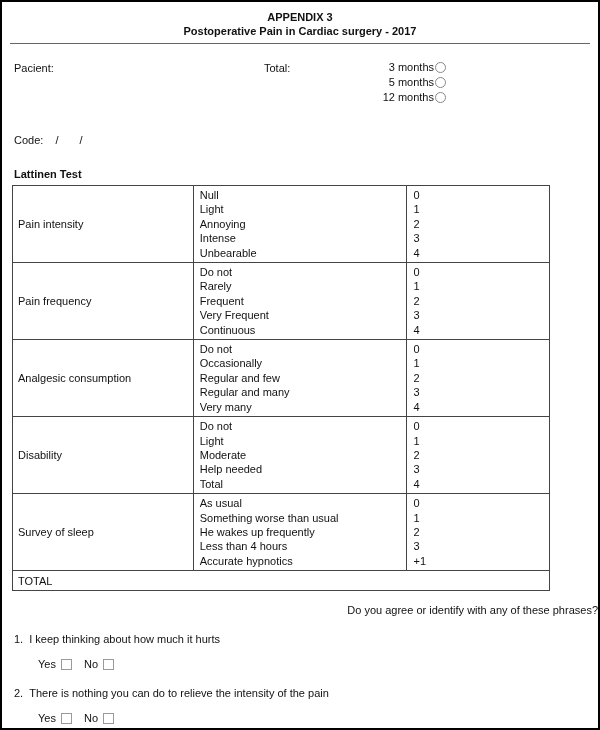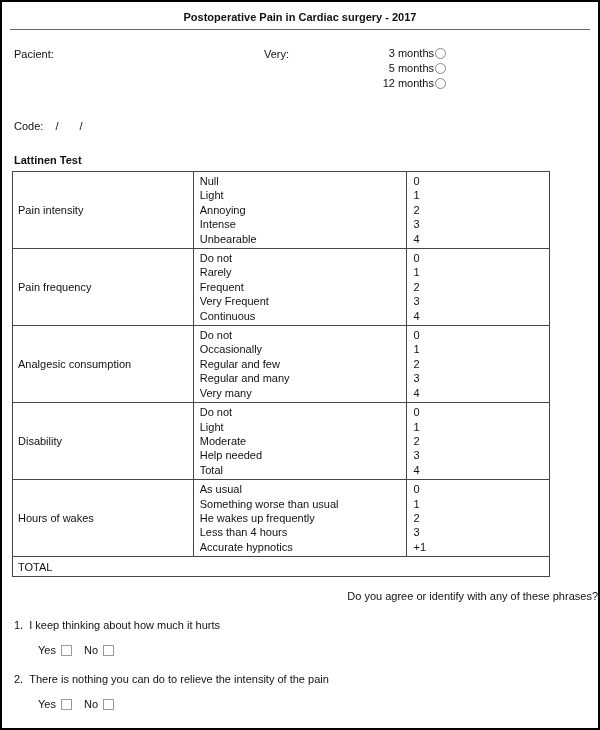--- a/index.html
+++ b/index.html
@@ -52,27 +52,28 @@
     display:inline-block; width:11px; height:11px; border:1px solid #9a9a9a;
     background:#fff; box-sizing:border-box;
   }
 </style>
 </head>
 <body>
 
 <div class="page">
 
   <div class="header">
+    <div class="l1">APPENDIX 3</div>
     <div class="l2">Postoperative Pain in Cardiac surgery - 2017</div>
   </div>
   <hr class="rule">
 
   <div class="id-row">
     <span class="patient">Pacient:</span>
-    <span class="code">Very:</span>
+    <span class="code">Total:</span>
     <div class="months">
       <div class="month-row">
         <span>3 months</span>
         <span class="radio"></span>
       </div>
       <div class="month-row">
         <span>5 months</span>
         <span class="radio"></span>
       </div>
       <div class="month-row">
@@ -154,21 +155,21 @@
         </td>
         <td class="scores">
           <div class="cellline">0</div>
           <div class="cellline">1</div>
           <div class="cellline">2</div>
           <div class="cellline">3</div>
           <div class="cellline">4</div>
         </td>
       </tr>
       <tr>
-        <td class="cat">Hours of wakes</td>
+        <td class="cat">Survey of sleep</td>
         <td class="opts">
           <div class="cellline">As usual</div>
           <div class="cellline">Something worse than usual</div>
           <div class="cellline">He wakes up frequently</div>
           <div class="cellline">Less than 4 hours</div>
           <div class="cellline">Accurate hypnotics</div>
         </td>
         <td class="scores">
           <div class="cellline">0</div>
           <div class="cellline">1</div>

